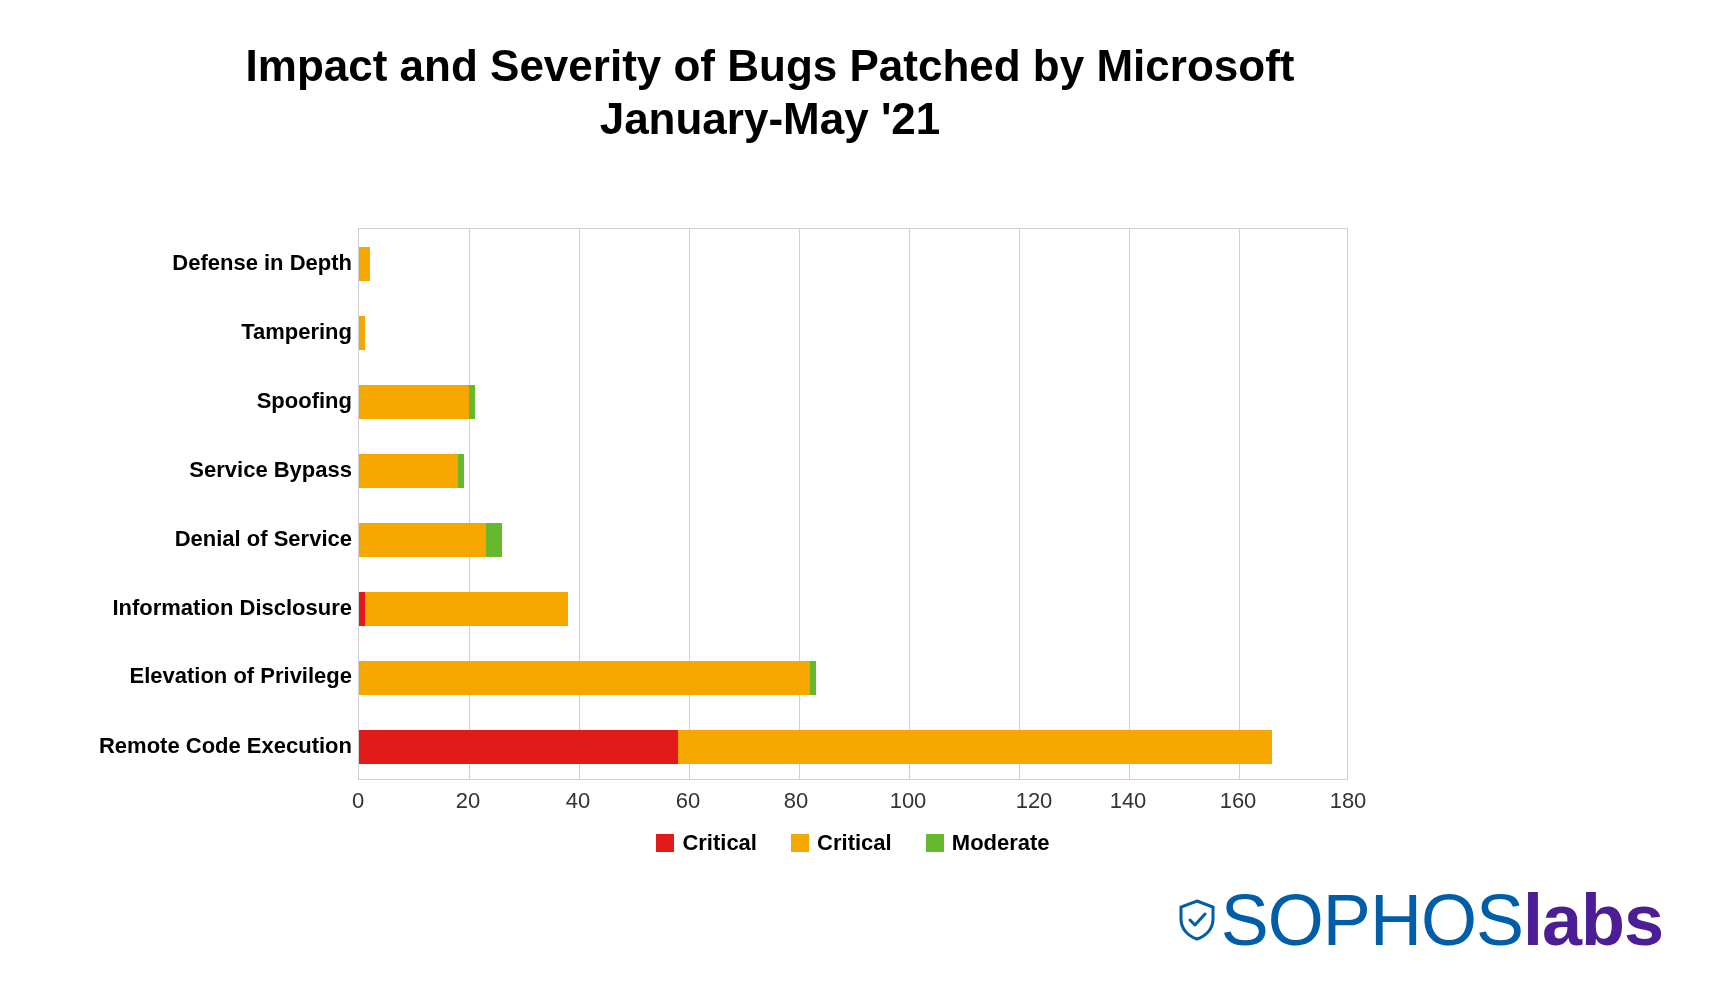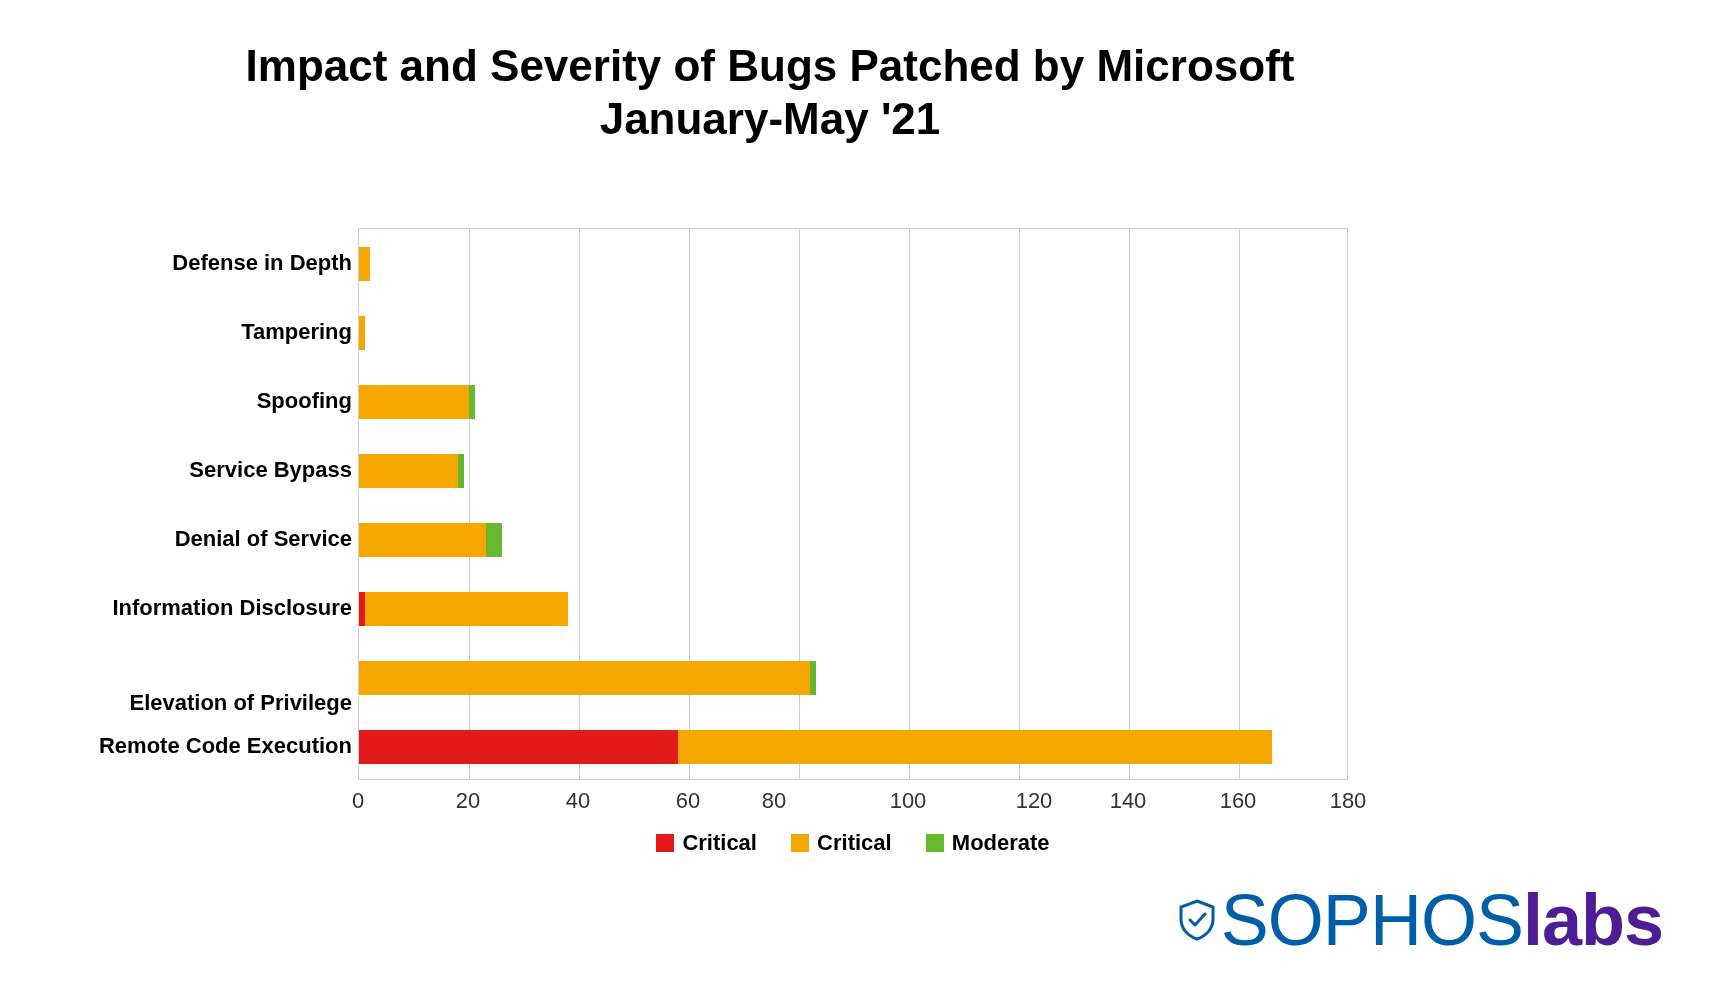--- a/index.html
+++ b/index.html
@@ -31,21 +31,21 @@
     <div>January-May '21</div>
   </div>
 
   <div class="y-labels" id="y-labels">
       <div class="y-label" style="top: 34.5px;">Defense in Depth</div>
       <div class="y-label" style="top: 103.5px;">Tampering</div>
       <div class="y-label" style="top: 172.5px;">Spoofing</div>
       <div class="y-label" style="top: 241.5px;">Service Bypass</div>
       <div class="y-label" style="top: 310.5px;">Denial of Service</div>
       <div class="y-label" style="top: 379.5px;">Information Disclosure</div>
-      <div class="y-label" style="top: 475px;">Elevation of Privilege</div>
+      <div class="y-label" style="top: 448px;">Elevation of Privilege</div>
       <div class="y-label" style="top: 517.5px;">Remote Code Execution</div>
     </div>
 
   <div class="plot-area">
     <div id="gridlines">
         <div class="gridline" style="left: 110px;"></div>
         <div class="gridline" style="left: 220px;"></div>
         <div class="gridline" style="left: 330px;"></div>
         <div class="gridline" style="left: 440px;"></div>
         <div class="gridline" style="left: 550px;"></div>
@@ -85,21 +85,21 @@
           <div class="seg" style="width: 594px; background: rgb(245, 167, 0);"></div>
         </div>
       </div>
   </div>
 
   <div class="x-labels" id="x-labels">
       <div class="x-label" style="left: 0px;">0</div>
       <div class="x-label" style="left: 110px;">20</div>
       <div class="x-label" style="left: 220px;">40</div>
       <div class="x-label" style="left: 330px;">60</div>
-      <div class="x-label" style="left: 416px;">80</div>
+      <div class="x-label" style="left: 438px;">80</div>
       <div class="x-label" style="left: 550px;">100</div>
       <div class="x-label" style="left: 676px;">120</div>
       <div class="x-label" style="left: 770px;">140</div>
       <div class="x-label" style="left: 880px;">160</div>
       <div class="x-label" style="left: 990px;">180</div>
     </div>
 
   <div class="legend">
     <span class="legend-item">
       <span class="swatch" style="background:#e31a1a"></span>

